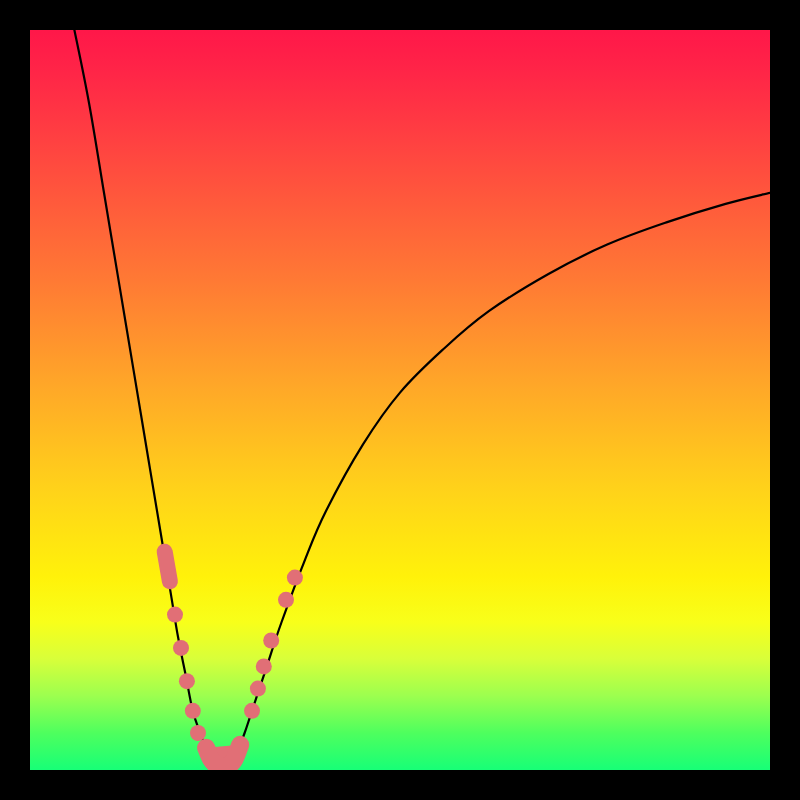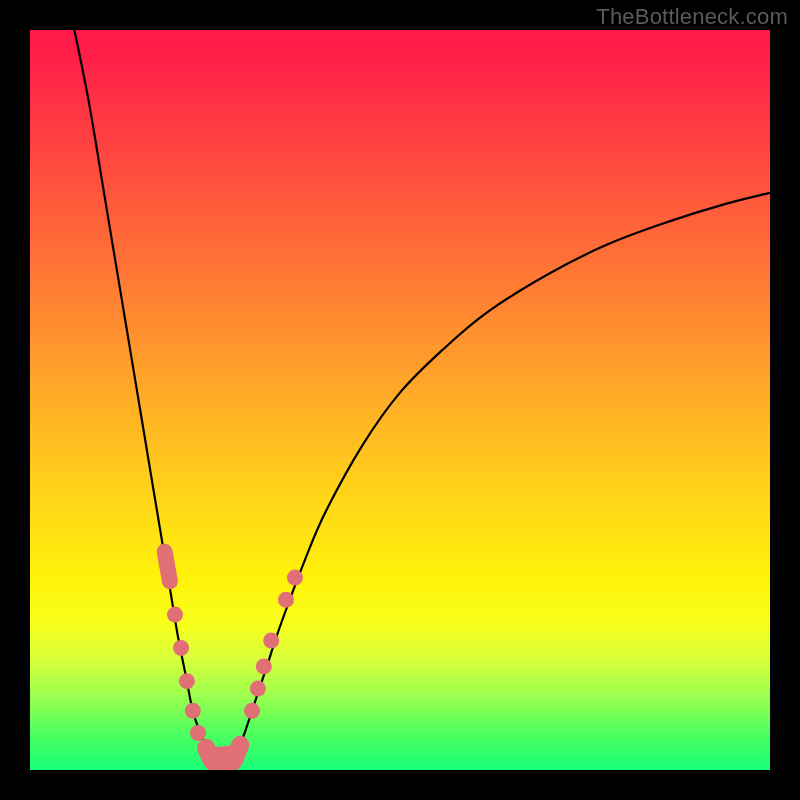--- a/index.html
+++ b/index.html
@@ -97,15 +97,14 @@
           <circle cx="227.9" cy="658.6" r="8" class="spot"></circle>
           <circle cx="233.8" cy="636.4" r="8" class="spot"></circle>
           <circle cx="241.2" cy="610.5" r="8" class="spot"></circle>
           <circle cx="256.0" cy="569.8" r="8" class="spot"></circle>
           <circle cx="264.9" cy="547.6" r="8" class="spot"></circle>
         </g>
       <path id="bottom-pill" class="pill" d="M176.1,717.8 C177.1,719.9 179.3,726.4 181.3,729.6 C183.3,732.8 185.2,734.2 187.2,735.6 C189.2,736.9 190.4,737.0 192.4,737.0 C194.4,737.0 196.2,736.9 198.3,735.6 C200.5,734.2 202.1,733.4 204.2,729.6 C206.4,725.9 209.1,717.5 210.2,714.8" fill="none" stroke="#e16f76" stroke-width="18" stroke-linecap="round" stroke-linejoin="round"></path>
     </svg>
   </div>
 
-  <div class="watermark">TheBottleneck.com</div>
 
 </div>
 
 </body></html>

